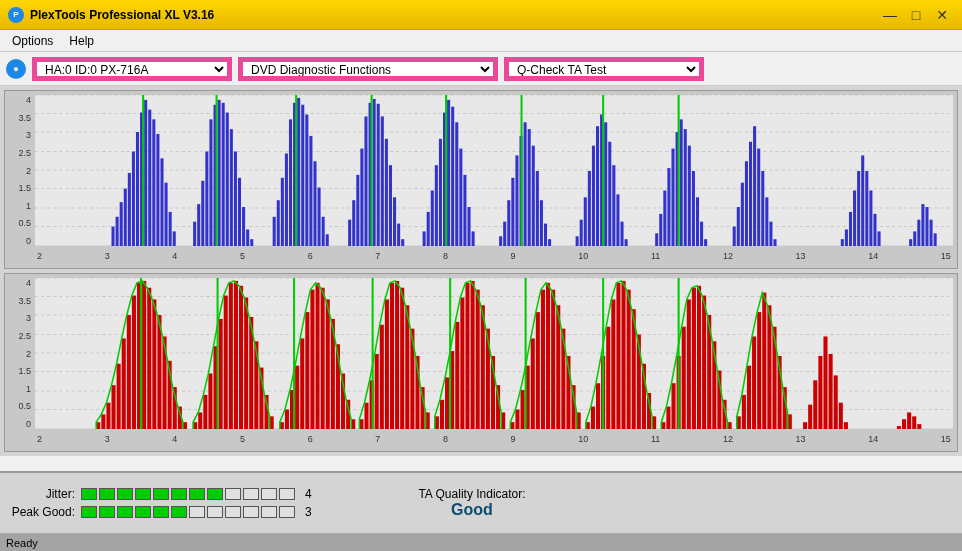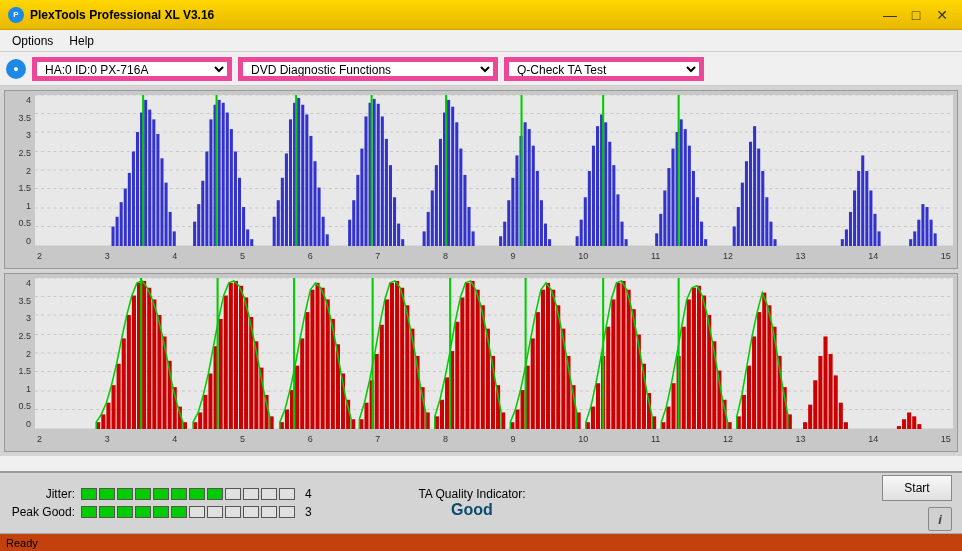--- a/index.html
+++ b/index.html
@@ -244,21 +244,21 @@
       justify-content: center;
       font-size: 13px;
       font-style: italic;
       font-weight: bold;
       color: #444;
       border-radius: 2px;
     }
 
     
     .ready-bar {
-      background: #c2410c;
+      background: #a3a3a3;
       height: 18px;
       border-top: 1px solid #aaa;
       display: flex;
       align-items: center;
       padding: 0 6px;
       position: absolute;
       bottom: 0; left: 0; right: 0;
     }
     .ready-text {
       font-size: 11px;
@@ -782,23 +782,19 @@
             <div class="progress-segment empty"></div>
             <div class="progress-segment empty"></div>
           </div>
         <span class="status-value">3</span>
       </div>
     </div>
     <div class="ta-quality-section">
       <span class="ta-quality-label">TA Quality Indicator:</span>
       <span class="ta-quality-value">Good</span>
     </div>
-    <div class="start-btn-area">
-      <button class="start-button">Start</button>
-      <div class="info-icon-btn">i</div>
-    </div>
   </div>
 
   <div class="ready-bar">
     <span class="ready-text">Ready</span>
   </div>
 
 </div>
 
 </body></html>

